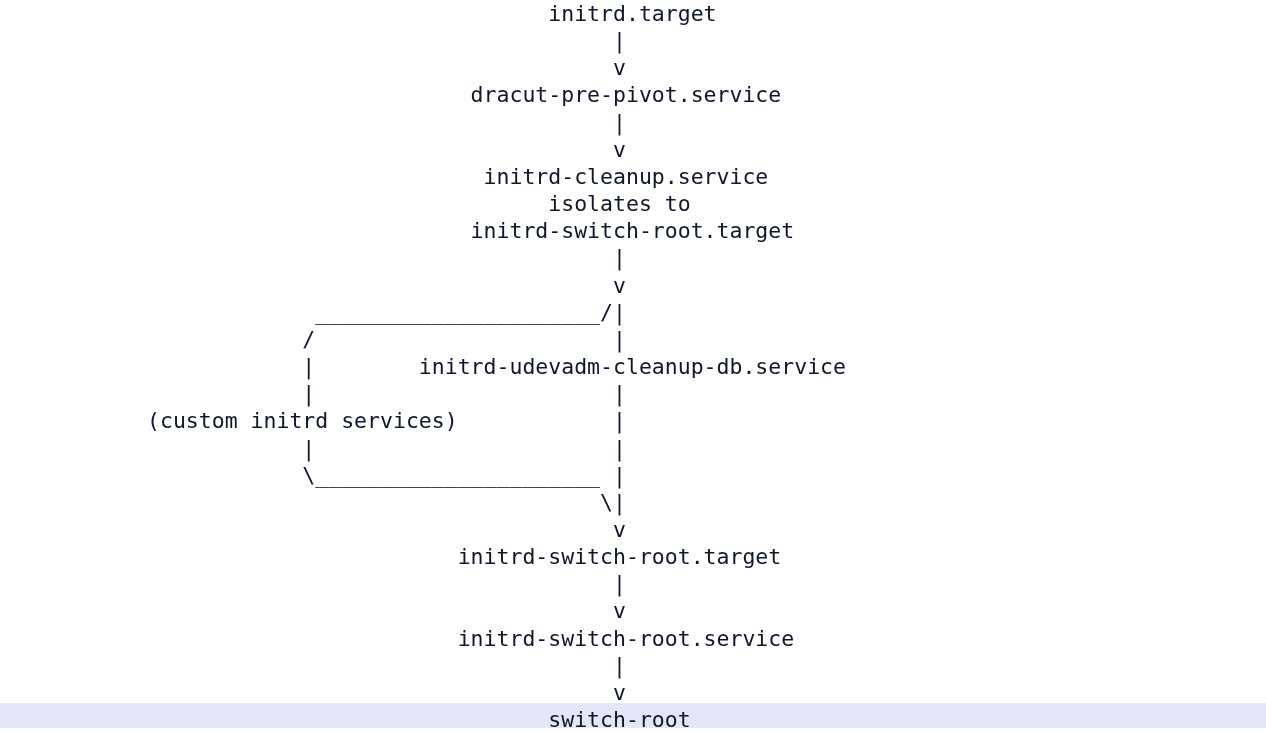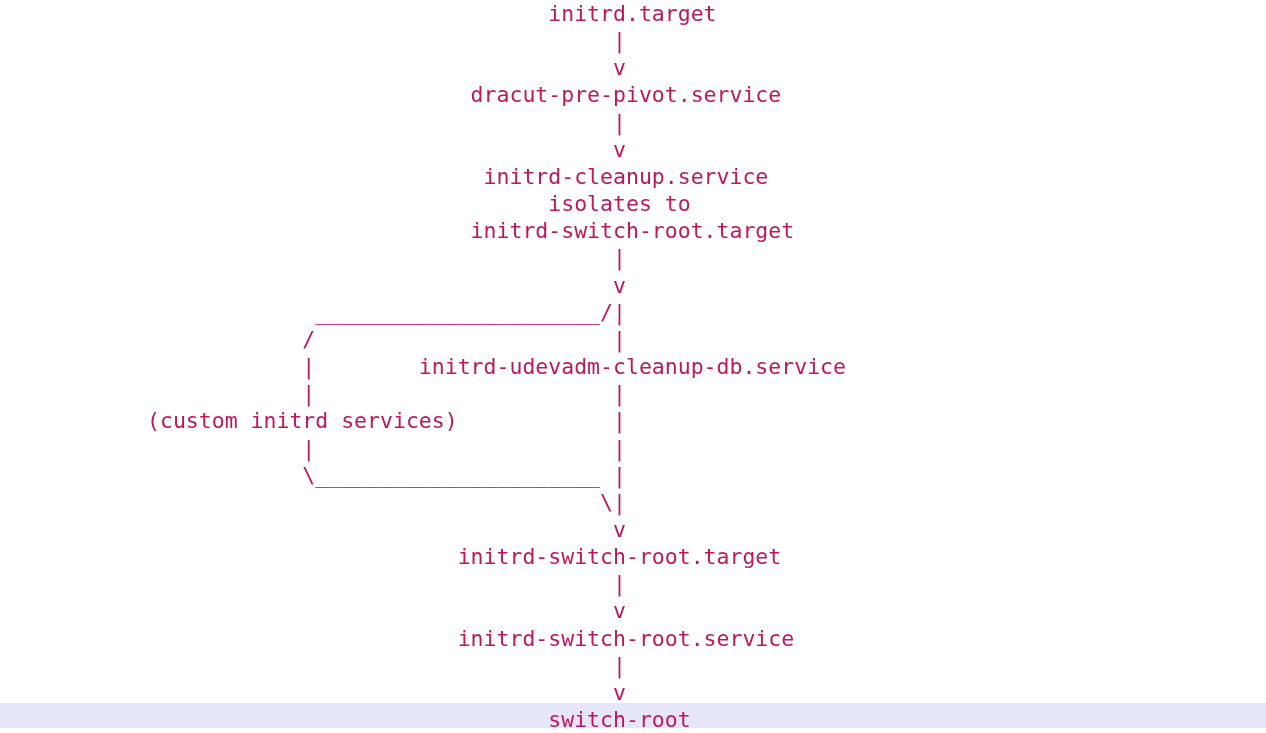--- a/index.html
+++ b/index.html
@@ -36,21 +36,21 @@
     white-space: pre;
     z-index: 1;
     background: transparent;
   }
 </style>
 </head>
 <body style="background: rgb(255, 255, 255);">
 
 <div class="highlight-band" style="background: rgb(229, 230, 248);"></div>
 
-<pre class="ascii-diagram" style="color: #be185d;">                               initrd.target
+<pre class="ascii-diagram" style="color: #0f172a;">                               initrd.target
                                     |
                                     v
                          dracut-pre-pivot.service
                                     |
                                     v
                           initrd-cleanup.service
                                isolates to
                          initrd-switch-root.target
                                     |
                                     v

